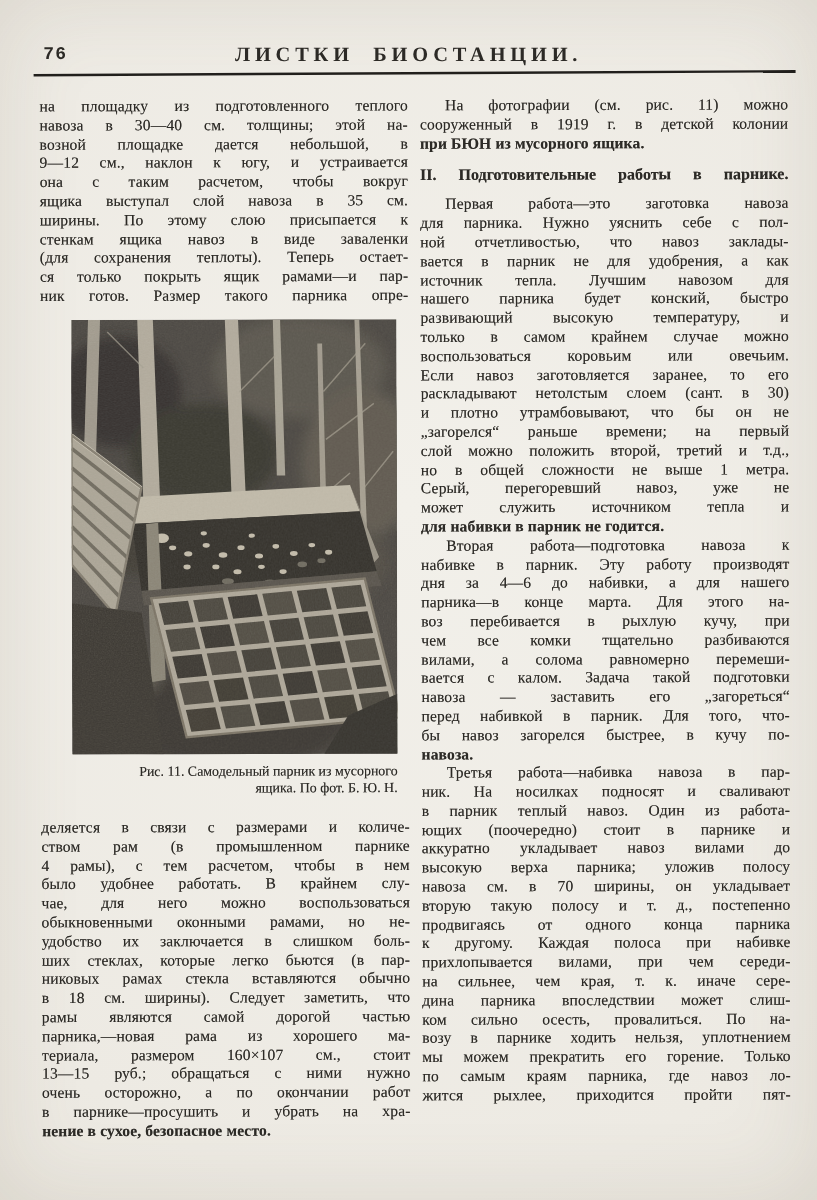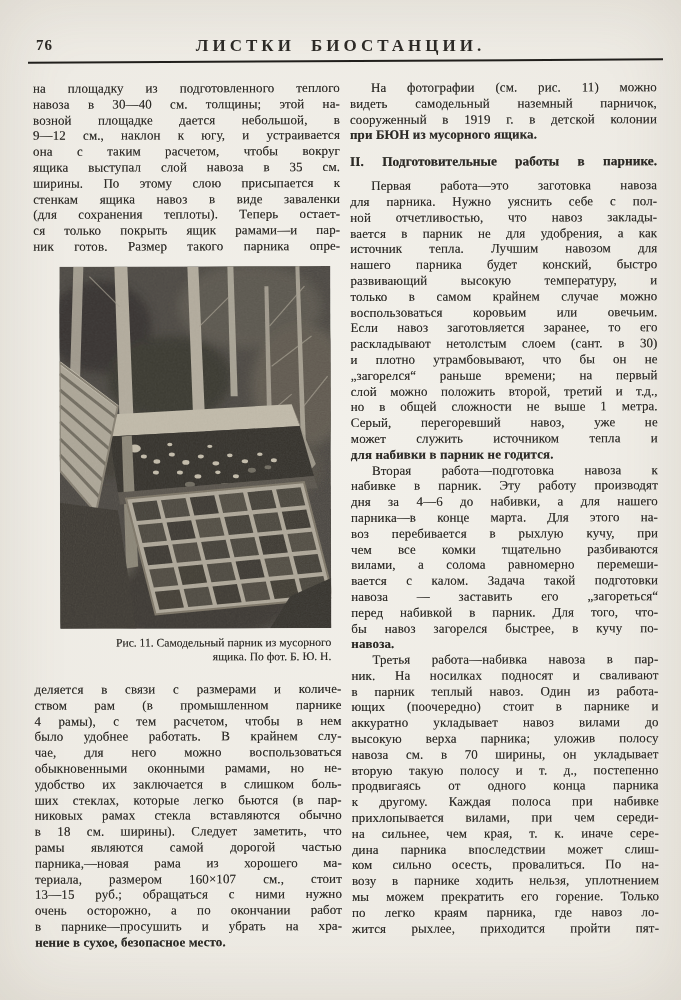--- a/index.html
+++ b/index.html
@@ -8,21 +8,21 @@
     width:681px;height:1000px;
     margin:0 auto;
     overflow:hidden;
     background:radial-gradient(130% 105% at 50% 42%, #f2f0ea 0%, #edeae3 55%, #e5e1d7 100%);
     box-shadow:inset 0 0 70px rgba(110,100,80,0.14);
     font-family:"Liberation Serif","DejaVu Serif",serif;
     color:#2c2a26;
   }
   .page-number{
     position:absolute;top:37px;left:36px;
-    font-weight:bold;font-size:15px;letter-spacing:1px;
+    font-weight:bold;font-size:15px;letter-spacing:1px;font-family:Liberation Mono, monospace;
   }
   .journal-title{
     position:absolute;top:36px;left:0;right:0;
     text-align:center;font-weight:bold;font-size:17px;letter-spacing:4px;
     word-spacing:8px;
   }
   .header-rule{
     position:absolute;top:60px;left:28px;right:18px;height:2.4px;
     background:#211f1c;transform:rotate(-0.3deg);
   }
@@ -225,21 +225,20 @@
           <div class="line">13—15 руб.; обращаться с ними нужно</div>
           <div class="line">очень осторожно, а по окончании работ</div>
           <div class="line">в парнике—просушить и убрать на хра-</div>
           <div class="line last">нение в сухое, безопасное место.</div>
         </div>
     </div>
 
     <div class="col" id="right-col">
         <div class="para">
           <div class="line indent">На фотографии (см. рис. 11) можно</div>
-          <div class="line">видеть самодельный наземный парничок,</div>
           <div class="line">сооруженный в 1919 г. в детской колонии</div>
           <div class="line last">при БЮН из мусорного ящика.</div>
         </div>
         <div class="heading">II. Подготовительные работы в парнике.</div>
         <div class="para">
           <div class="line indent">Первая работа—это заготовка навоза</div>
           <div class="line">для парника. Нужно уяснить себе с пол-</div>
           <div class="line">ной отчетливостью, что навоз заклады-</div>
           <div class="line">вается в парник не для удобрения, а как</div>
           <div class="line">источник тепла. Лучшим навозом для</div>
@@ -281,18 +280,18 @@
           <div class="line">навоза см. в 70 ширины, он укладывает</div>
           <div class="line">вторую такую полосу и т. д., постепенно</div>
           <div class="line">продвигаясь от одного конца парника</div>
           <div class="line">к другому. Каждая полоса при набивке</div>
           <div class="line">прихлопывается вилами, при чем середи-</div>
           <div class="line">на сильнее, чем края, т. к. иначе сере-</div>
           <div class="line">дина парника впоследствии может слиш-</div>
           <div class="line">ком сильно осесть, провалиться. По на-</div>
           <div class="line">возу в парнике ходить нельзя, уплотнением</div>
           <div class="line">мы можем прекратить его горение. Только</div>
-          <div class="line">по легко краям парника, где навоз ло-</div>
+          <div class="line">по самым краям парника, где навоз ло-</div>
           <div class="line">жится рыхлее, приходится пройти пят-</div>
         </div>
       </div>
   </div>
 </div>
 
 </body></html>

